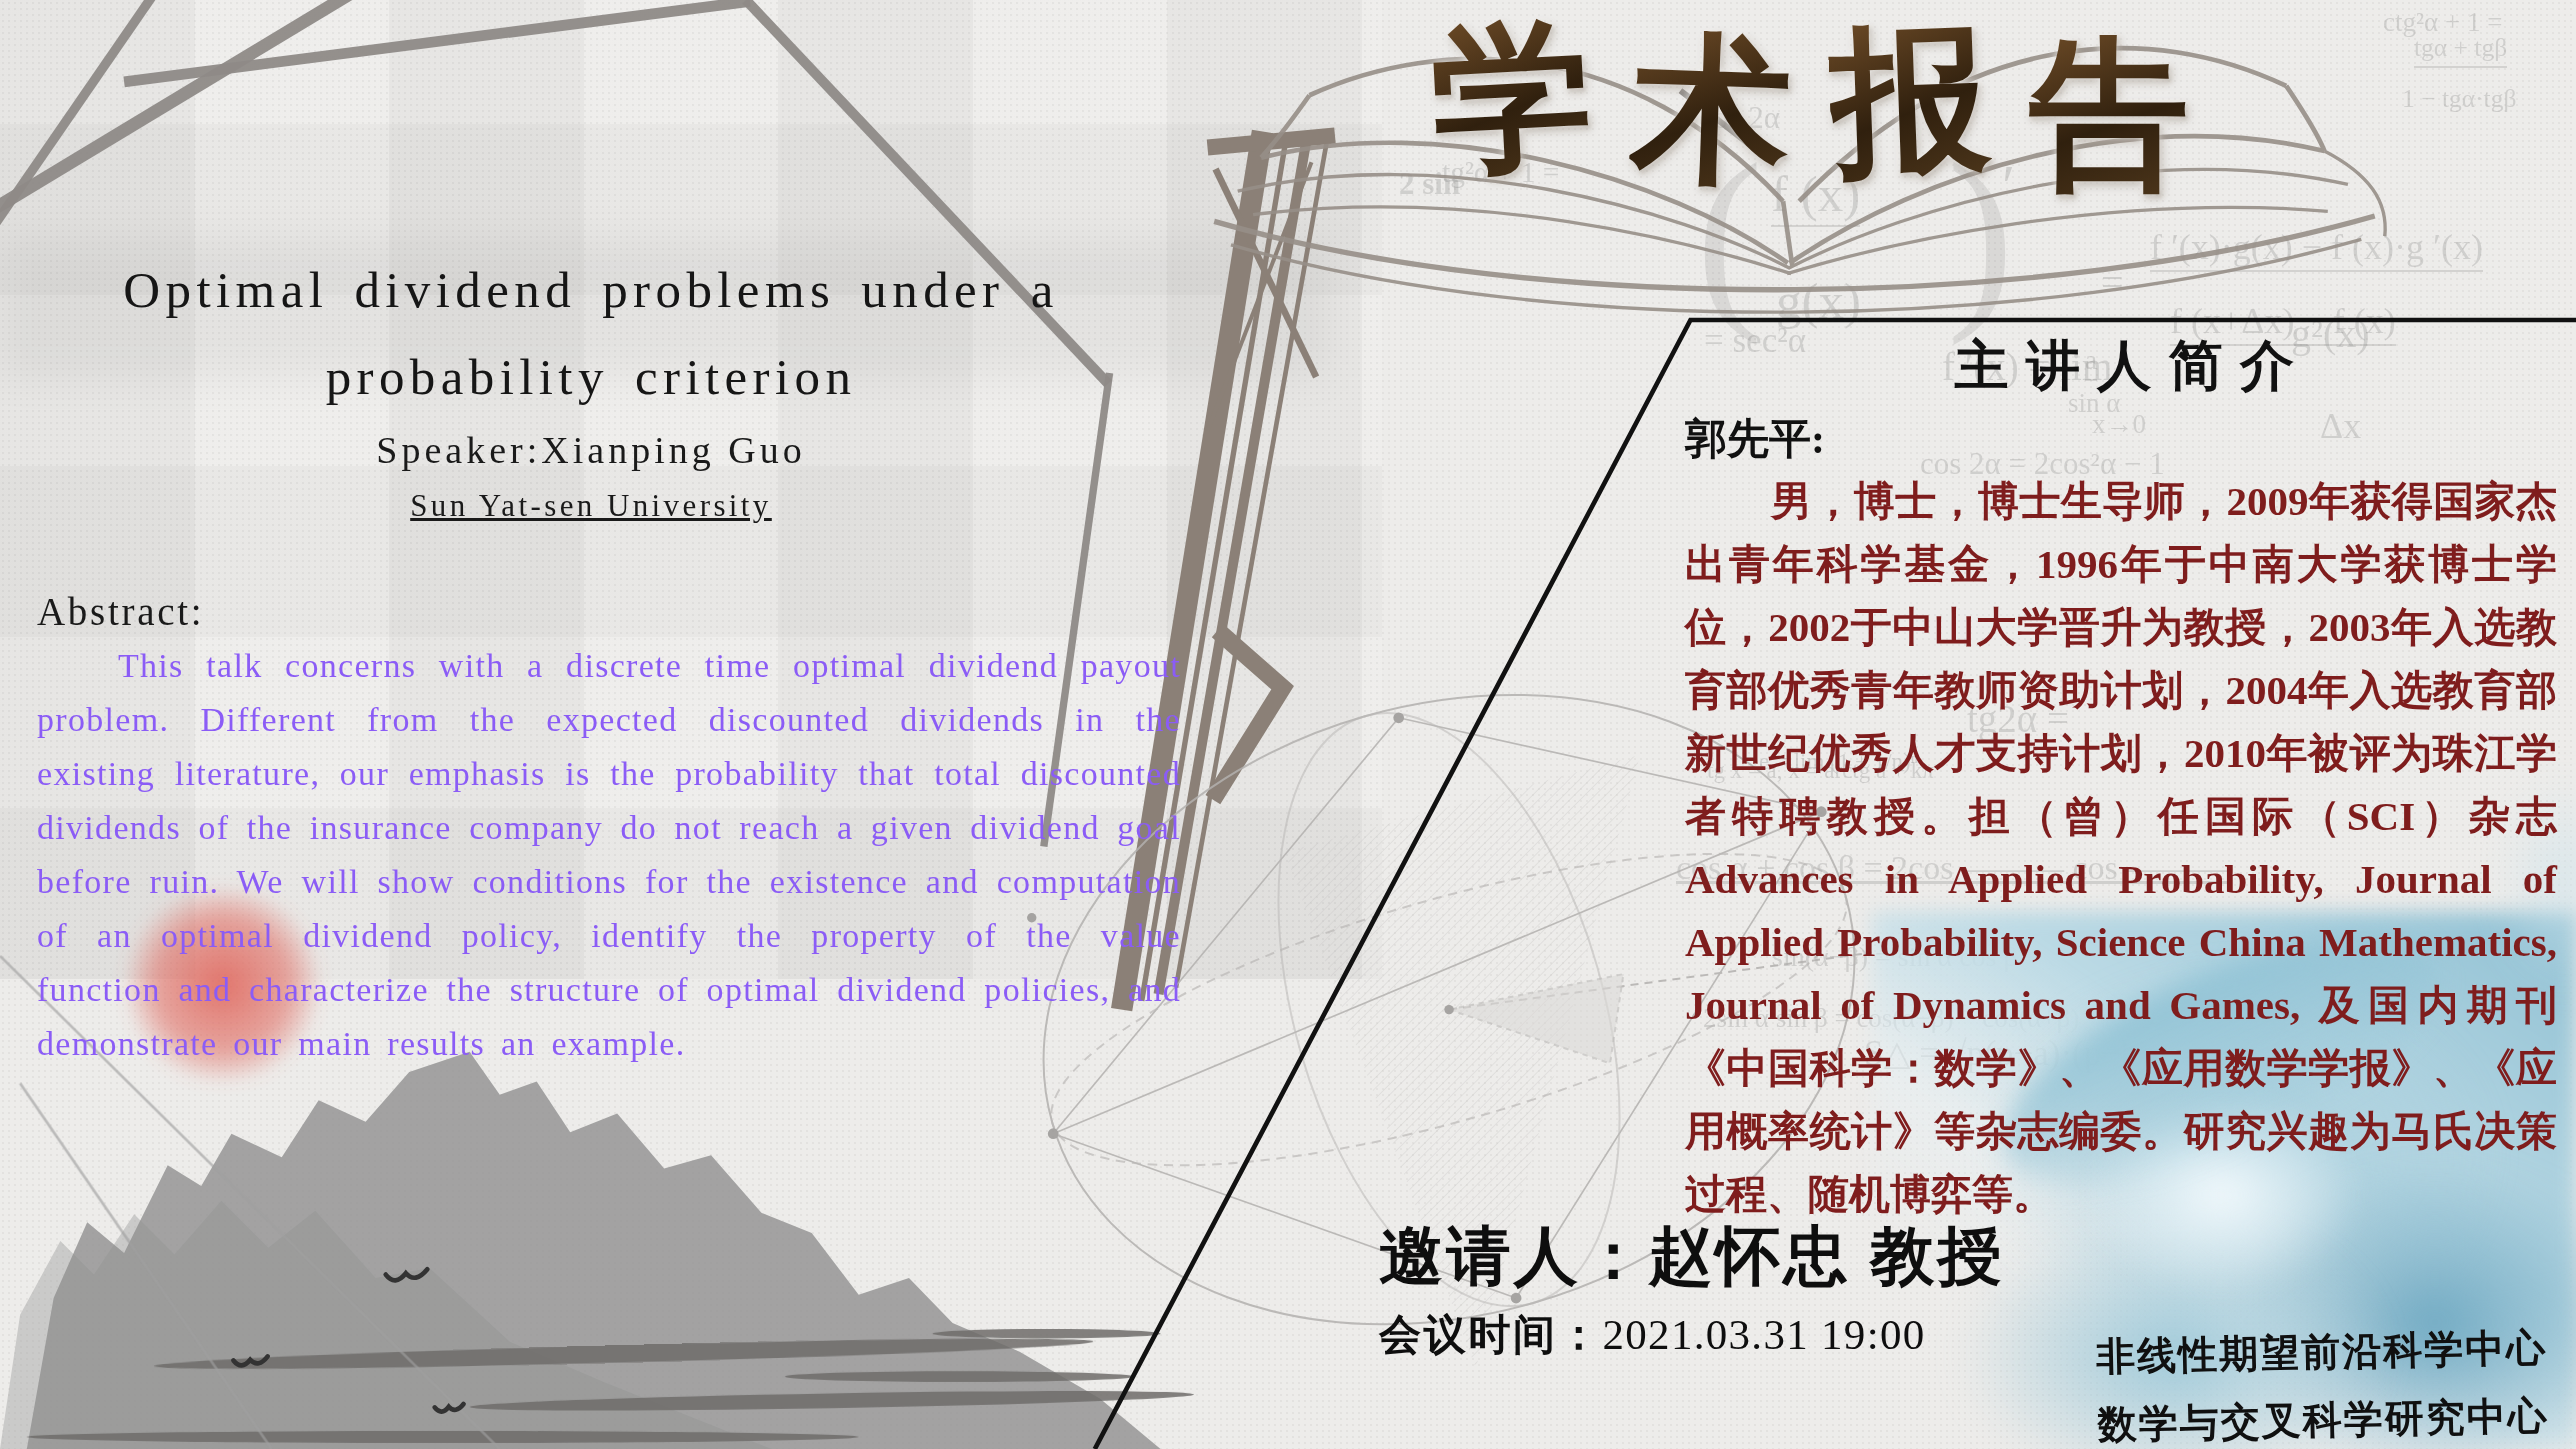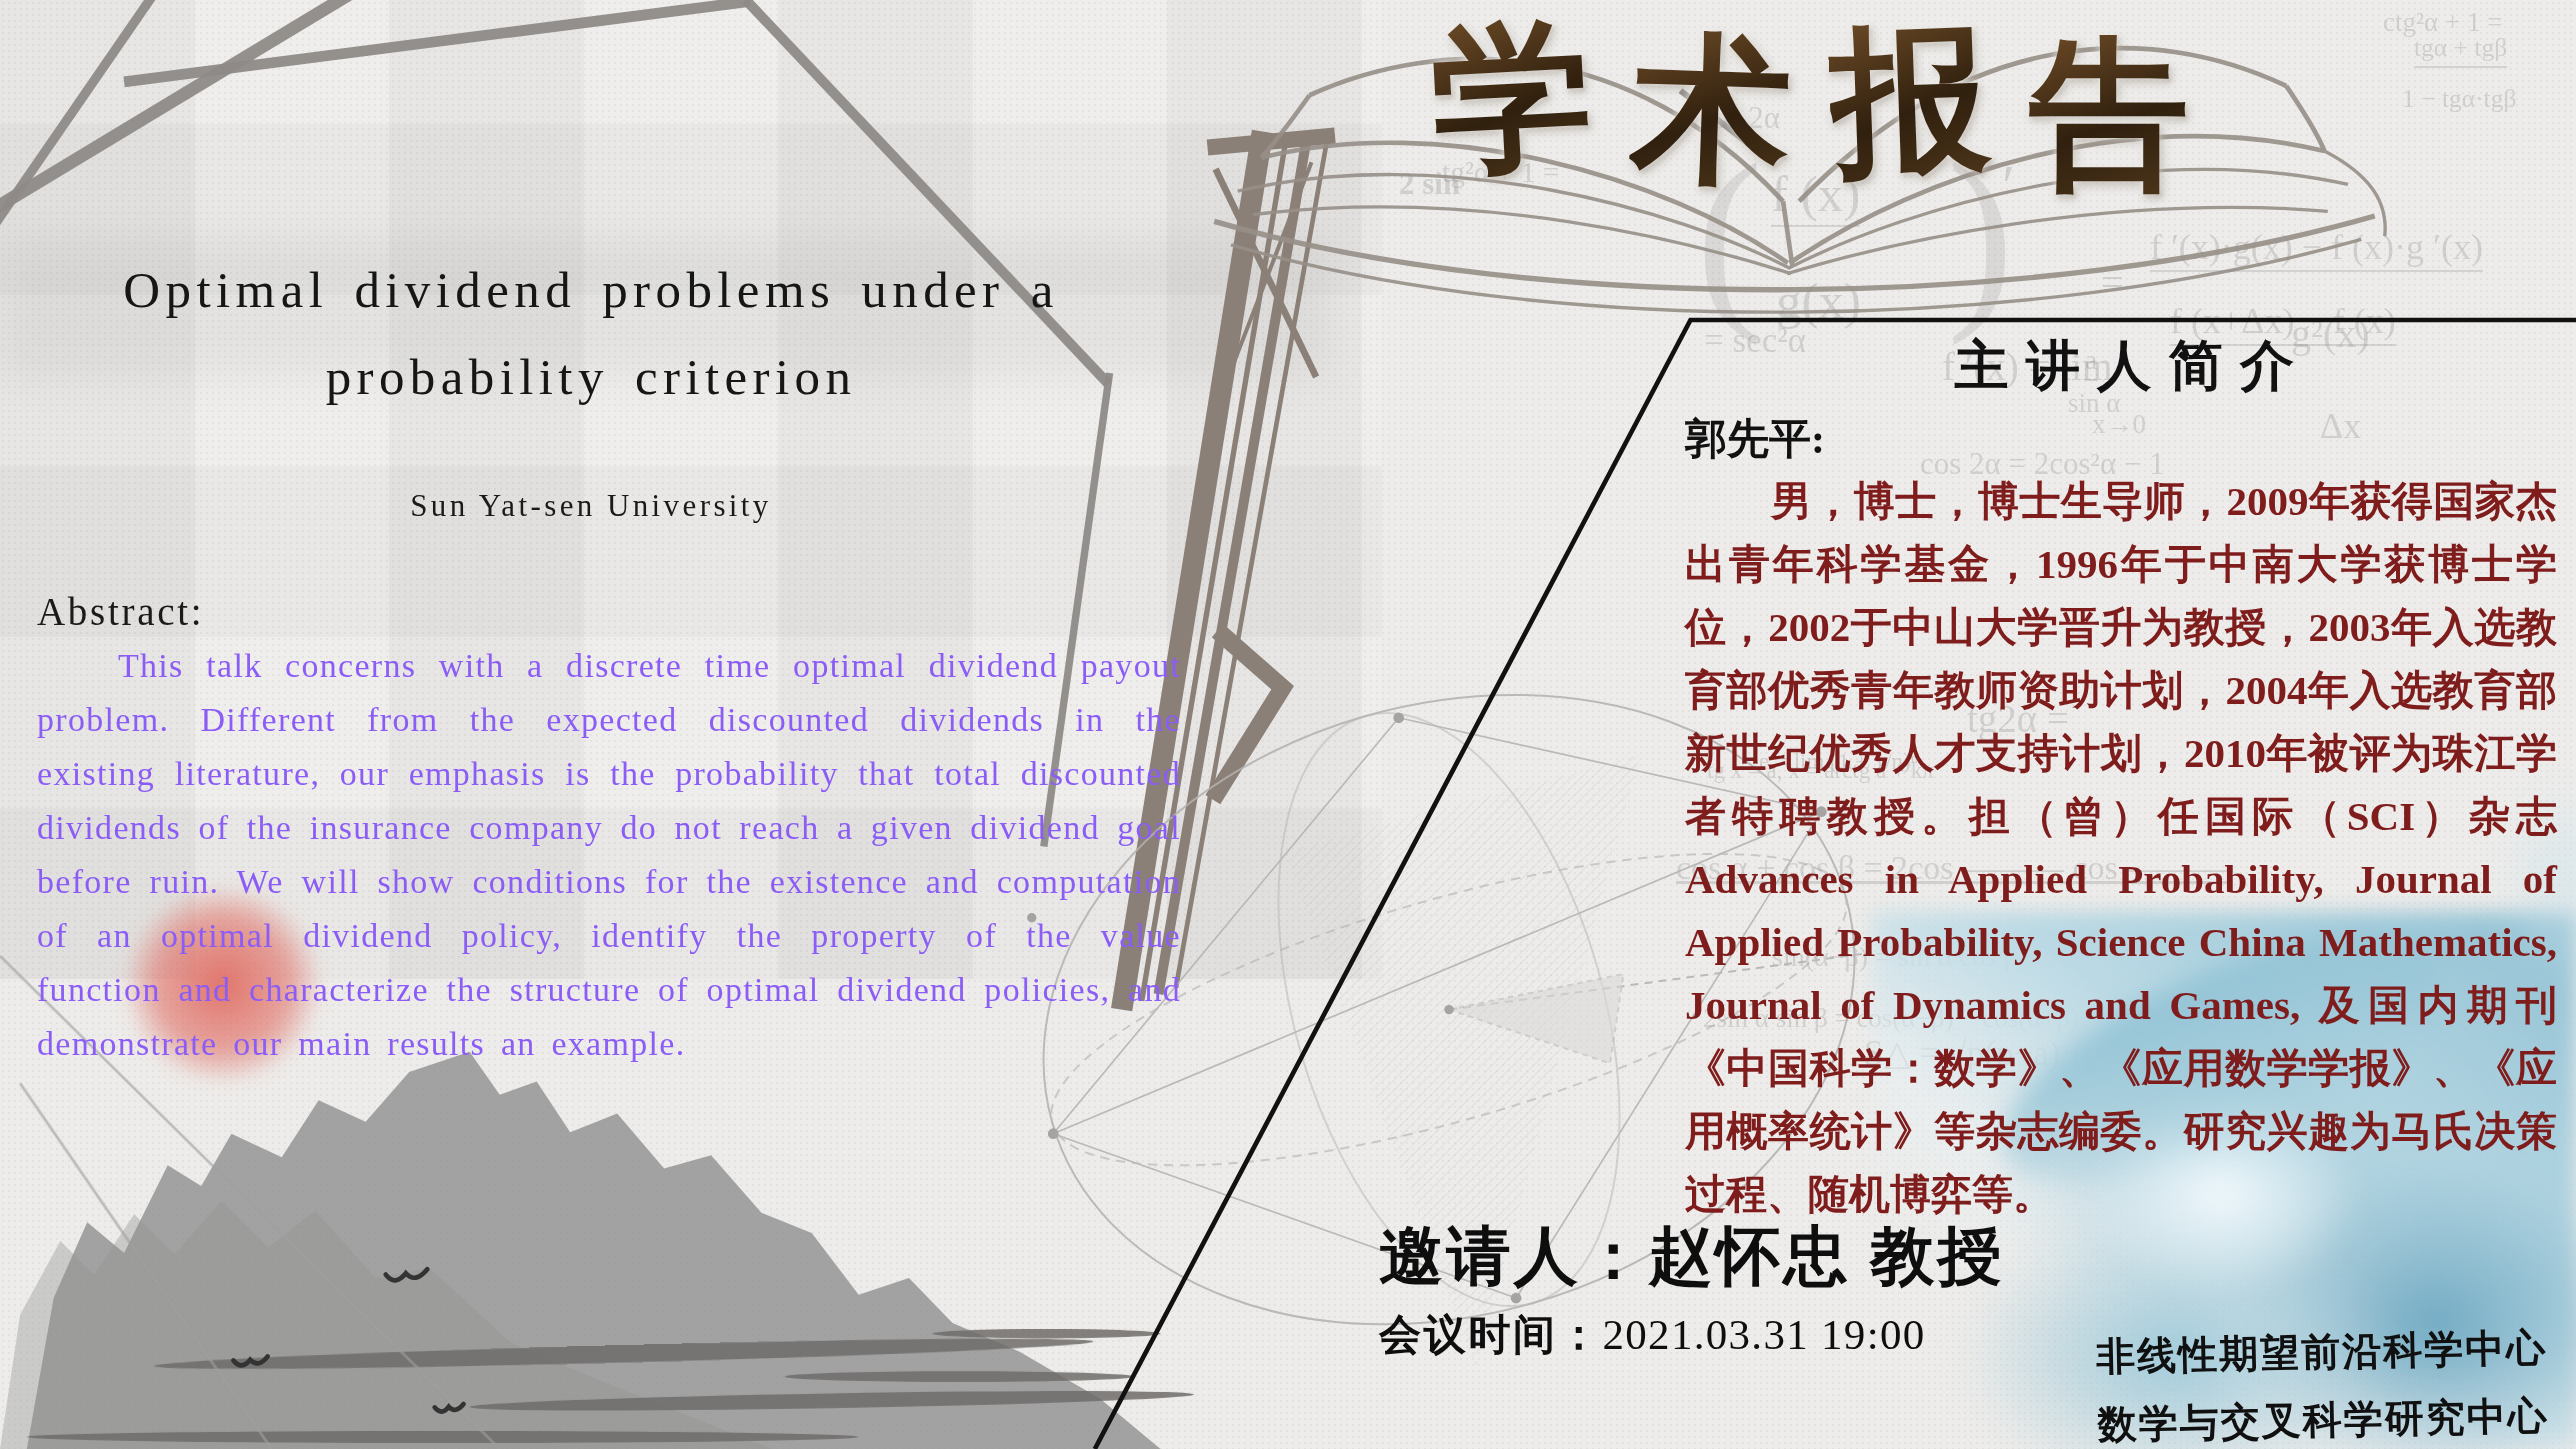--- a/index.html
+++ b/index.html
@@ -39,21 +39,21 @@
     filter:drop-shadow(0 0 4.7px rgba(255,255,255,.9)) drop-shadow(2.7px 3.4px 2px rgba(70,50,25,.35));}
   #banner span{background:linear-gradient(160deg,#6d4b27 0%,#30200e 55%,#4d361b 100%);
     -webkit-background-clip:text;background-clip:text;color:transparent;}
   #banner span:nth-child(1){transform:translateY(14.8px) rotate(-3deg);}
   #banner span:nth-child(2){transform:translateY(27px) rotate(2deg);}
   #banner span:nth-child(3){transform:translateY(17.4px) rotate(-2deg);}
   #banner span:nth-child(4){transform:translateY(31px);}
   #title{left:81px;top:247px;width:1020px;text-align:center;
     font-size:51px;letter-spacing:5.4px;word-spacing:8px;line-height:87px;color:#161616;}
   #speaker{left:81px;top:428px;width:1020px;text-align:center;font-size:38px;letter-spacing:4px;}
-  #affil{left:81px;top:488px;width:1020px;text-align:center;font-size:31px;letter-spacing:3.4px;}
+  #affil{left:81px;top:488px;width:1020px;text-align:center;font-size:31px;letter-spacing:3.4px;text-decoration:underline;}
   #abs-head{left:37px;top:589px;font-size:39px;letter-spacing:2.7px;}
   #abs-body{left:37px;top:639px;width:1144px;font-size:34px;line-height:54px;
     letter-spacing:1.3px;word-spacing:6px;text-align:justify;text-indent:81px;color:#8b5cf6;}
   #panel-head{left:1717px;top:330px;width:832px;text-align:center;
     font-size:54px;font-weight:bold;letter-spacing:17.4px;color:#111;}
   #panel-name{left:1685px;top:411px;font-size:42px;font-weight:bold;color:#111;}
   #panel-bio{left:1685px;top:470px;width:872px;font-size:41px;line-height:63px;
     text-align:justify;text-indent:86px;color:#7f1d1d;font-weight:600;}
   #inviter{left:1379px;top:1213px;font-size:64px;font-weight:bold;letter-spacing:3.4px;color:#0e0e0e;}
   #timeline{left:1379px;top:1307px;color:#0e0e0e;}
@@ -223,20 +223,21 @@
     <span>学</span>
     <span>术</span>
     <span>报</span>
     <span>告</span>
   </div>
 
   <div id="title" class="txt">
     <div>Optimal dividend problems under a</div>
     <div>probability criterion</div>
   </div>
+  <div id="speaker" class="txt">Speaker:Xianping Guo</div>
   <div id="affil" class="txt">Sun Yat-sen University</div>
 
   <div id="abs-head" class="txt">Abstract:</div>
   <div id="abs-body" class="txt">This talk concerns with a discrete time optimal dividend payout problem. Different from the expected discounted dividends in the existing literature, our emphasis is the probability that total discounted dividends of the insurance company do not reach a given dividend goal before ruin. We will show conditions for the existence and computation of an optimal dividend policy, identify the property of the value function and characterize the structure of optimal dividend policies, and demonstrate our main results an example.</div>
 
   <div id="panel-head" class="txt">主讲人简介</div>
   <div id="panel-name" class="txt">郭先平:</div>
   <div id="panel-bio" class="txt">男，博士，博士生导师，2009年获得国家杰出青年科学基金，1996年于中南大学获博士学位，2002于中山大学晋升为教授，2003年入选教育部优秀青年教师资助计划，2004年入选教育部新世纪优秀人才支持计划，2010年被评为珠江学者特聘教授。担（曾）任国际（SCI）杂志 Advances in Applied Probability, Journal of Applied Probability, Science China Mathematics, Journal of Dynamics and Games, 及国内期刊《中国科学：数学》、《应用数学学报》、《应用概率统计》等杂志编委。研究兴趣为马氏决策过程、随机博弈等。</div>
 
   <div id="inviter" class="txt">

